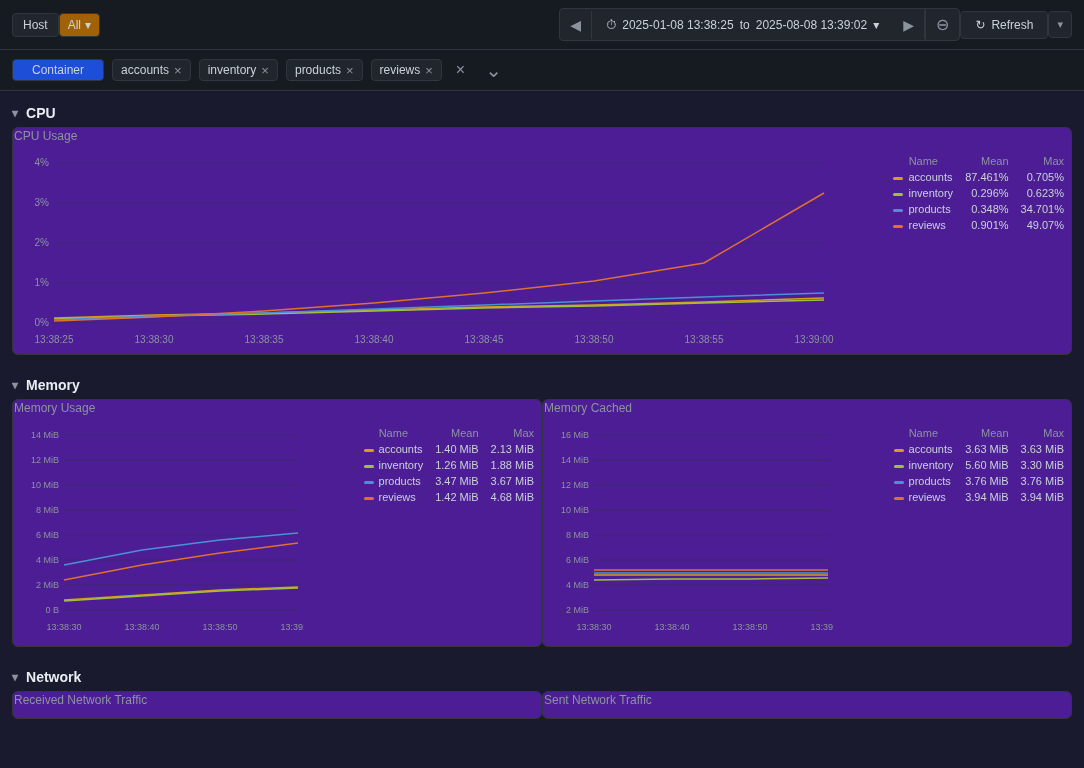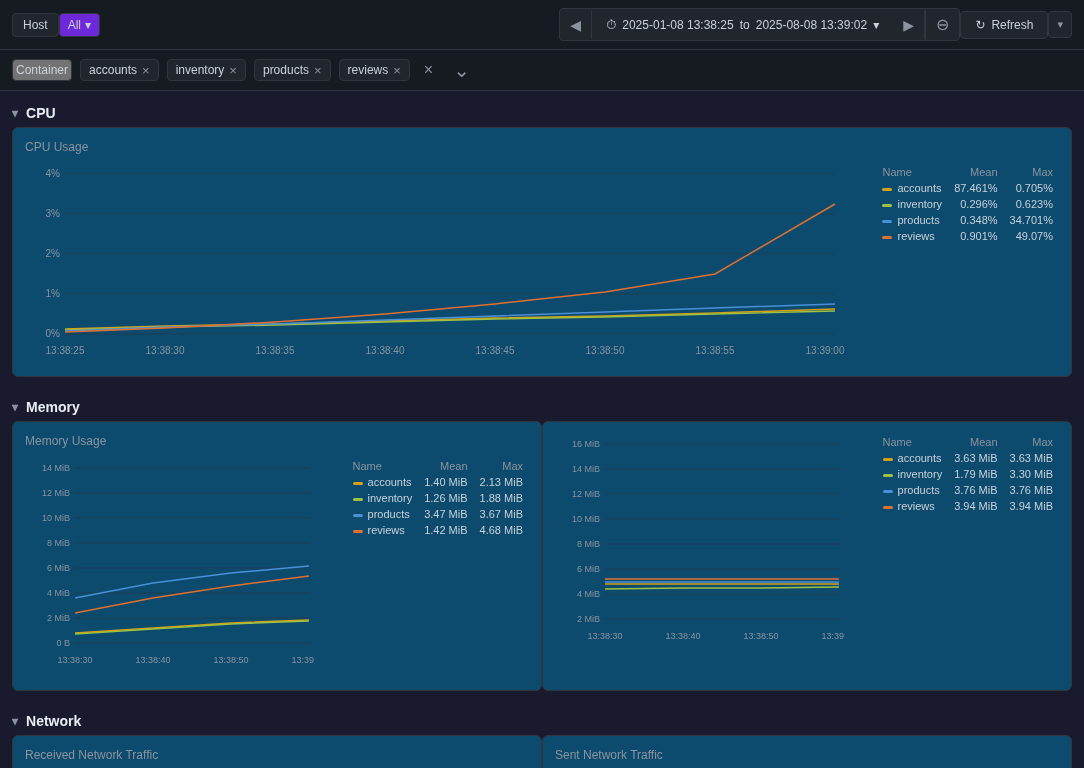--- a/index.html
+++ b/index.html
@@ -23,21 +23,21 @@
       border: 1px solid #30363d;
       border-radius: 4px;
       padding: 4px 10px;
       font-size: 12px;
       color: #c9d1d9;
       cursor: pointer;
     }
     .all-dropdown {
       display: flex;
       align-items: center;
-      background: #6d28d9;
+      background: #a16207;
       border: 1px solid #30363d;
       border-radius: 4px;
       padding: 4px 8px;
       font-size: 12px;
       color: #c9d1d9;
       cursor: pointer;
       gap: 4px;
     }
     .time-nav {
       display: flex;
@@ -98,24 +98,24 @@
     }
     .filter-bar {
       display: flex;
       align-items: center;
       background: #161b22;
       border-bottom: 1px solid #30363d;
       padding: 6px 12px;
       gap: 8px;
     }
     .container-label {
-      background: #737373;
-      border: 1px solid #30363d;
-      border-radius: 4px;
-      padding: 3px 3px;
+      background: #1d4ed8;
+      border: 1px solid #30363d;
+      border-radius: 4px;
+      padding: 3px 19px;
       font-size: 12px;
       color: #c9d1d9;
     }
     .filter-tag {
       display: flex;
       align-items: center;
       background: #21262d;
       border: 1px solid #30363d;
       border-radius: 4px;
       padding: 3px 8px;
@@ -160,24 +160,24 @@
     }
     .section-header .chevron {
       font-size: 12px;
       color: #8b949e;
     }
     .charts-row {
       display: flex;
     }
     .chart-box {
       flex: 1;
-      background: #0c4a6e;
+      background: #4c1d95;
       border: 1px solid #30363d;
       border-radius: 6px;
-      padding: 12px;
+      padding: 1px;
       overflow: hidden;
     }
     .chart-title {
       font-size: 12px;
       color: #8b949e;
       margin-bottom: 10px;
     }
     .chart-area {
       display: flex;
       gap: 12px;
@@ -194,21 +194,21 @@
     .legend-table table {
       border-collapse: collapse;
       width: 100%;
     }
     .legend-table th {
       color: #8b949e;
       text-align: right;
       padding: 2px 6px;
       font-weight: 500;
     }
-    .legend-table th:first-child { text-align: left; }
+    .legend-table th:first-child { text-align: center; }
     .legend-table td {
       text-align: right;
       padding: 2px 6px;
     }
     .legend-table td:first-child { text-align: left; }
     .legend-dot {
       display: inline-block;
       width: 10px;
       height: 3px;
       border-radius: 2px;
@@ -449,20 +449,21 @@
       <td>1.42 MiB</td>
       <td>4.68 MiB</td>
     </tr>
                 </tbody>
             </table>
           </div>
         </div>
       </div>
 
       <div class="chart-box">
+        <div class="chart-title">Memory Cached</div>
         <div class="chart-area">
           <div class="chart-canvas-wrap">
             <svg class="chart-svg" width="290" height="220" viewBox="0 0 290 220">
 
               <line x1="50" y1="10" x2="285" y2="10" stroke="#30363d" stroke-width="0.5"></line>
               <line x1="50" y1="35" x2="285" y2="35" stroke="#30363d" stroke-width="0.5"></line>
               <line x1="50" y1="60" x2="285" y2="60" stroke="#30363d" stroke-width="0.5"></line>
               <line x1="50" y1="85" x2="285" y2="85" stroke="#30363d" stroke-width="0.5"></line>
               <line x1="50" y1="110" x2="285" y2="110" stroke="#30363d" stroke-width="0.5"></line>
               <line x1="50" y1="135" x2="285" y2="135" stroke="#30363d" stroke-width="0.5"></line>
@@ -506,21 +507,21 @@
       <td>
         <span class="legend-dot" style="background:#d4a017;"></span>accounts
       </td>
       <td>3.63 MiB</td>
       <td>3.63 MiB</td>
     </tr>
                   <tr>
       <td>
         <span class="legend-dot" style="background:#a0c040;"></span>inventory
       </td>
-      <td>1.79 MiB</td>
+      <td>5.60 MiB</td>
       <td>3.30 MiB</td>
     </tr>
                   <tr>
       <td>
         <span class="legend-dot" style="background:#4a90d9;"></span>products
       </td>
       <td>3.76 MiB</td>
       <td>3.76 MiB</td>
     </tr>
                   <tr>

